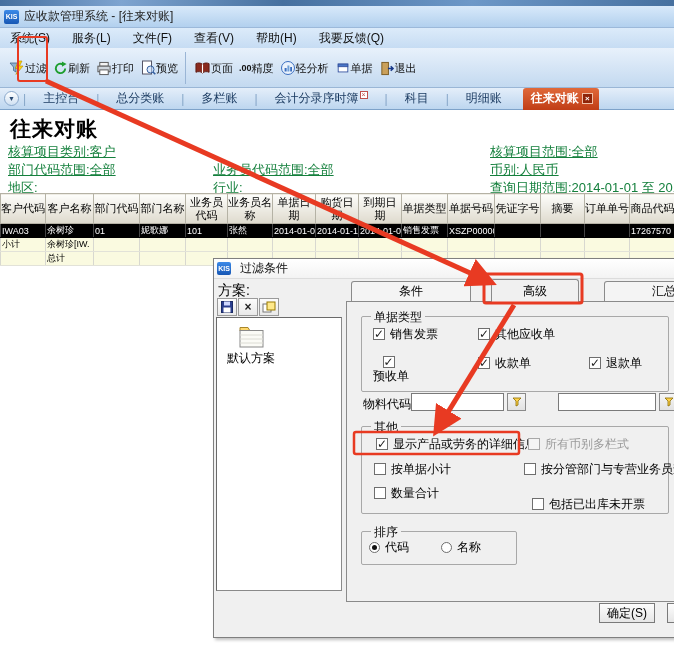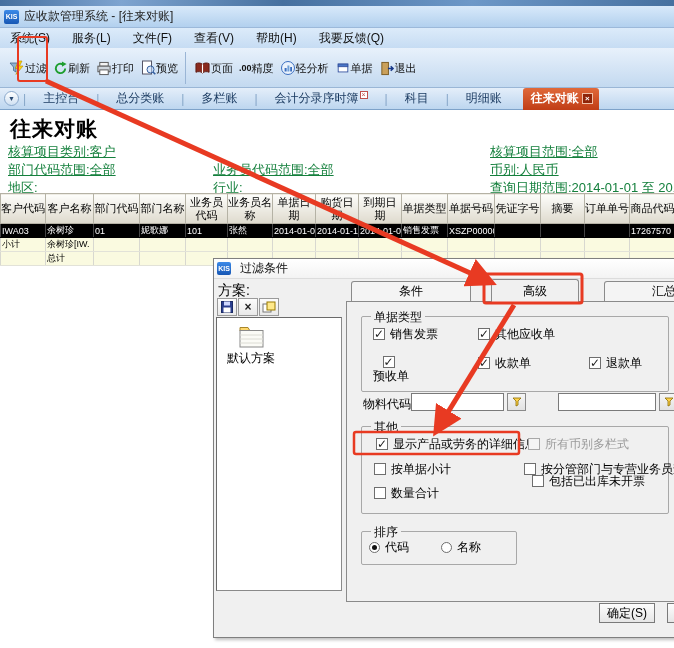--- a/index.html
+++ b/index.html
@@ -381,21 +381,21 @@
         <span class="lbl">按单据小计</span>
     </div>
     <div class="cb" style="left:310px;top:203px;">
       <span class="box"></span>
         <span class="lbl">按分管部门与专营业务员查询</span>
     </div>
     <div class="cb" style="left:160px;top:227px;">
       <span class="box"></span>
         <span class="lbl">数量合计</span>
     </div>
-    <div class="cb" style="left:310px;top:215px;padding-left:8px;">
+    <div class="cb" style="left:310px;top:238px;padding-left:8px;">
       <span class="box"></span>
         <span class="lbl">包括已出库未开票</span>
     </div>
 
     <div class="group" style="left:147px;top:272px;width:156px;height:34px;"></div>
     <span class="legend" style="left:157px;top:265px;">排序</span>
     <div class="radio on" style="left:155px;top:281px;">
       <span class="dot"></span>
         <span class="lbl">代码</span>
     </div>

